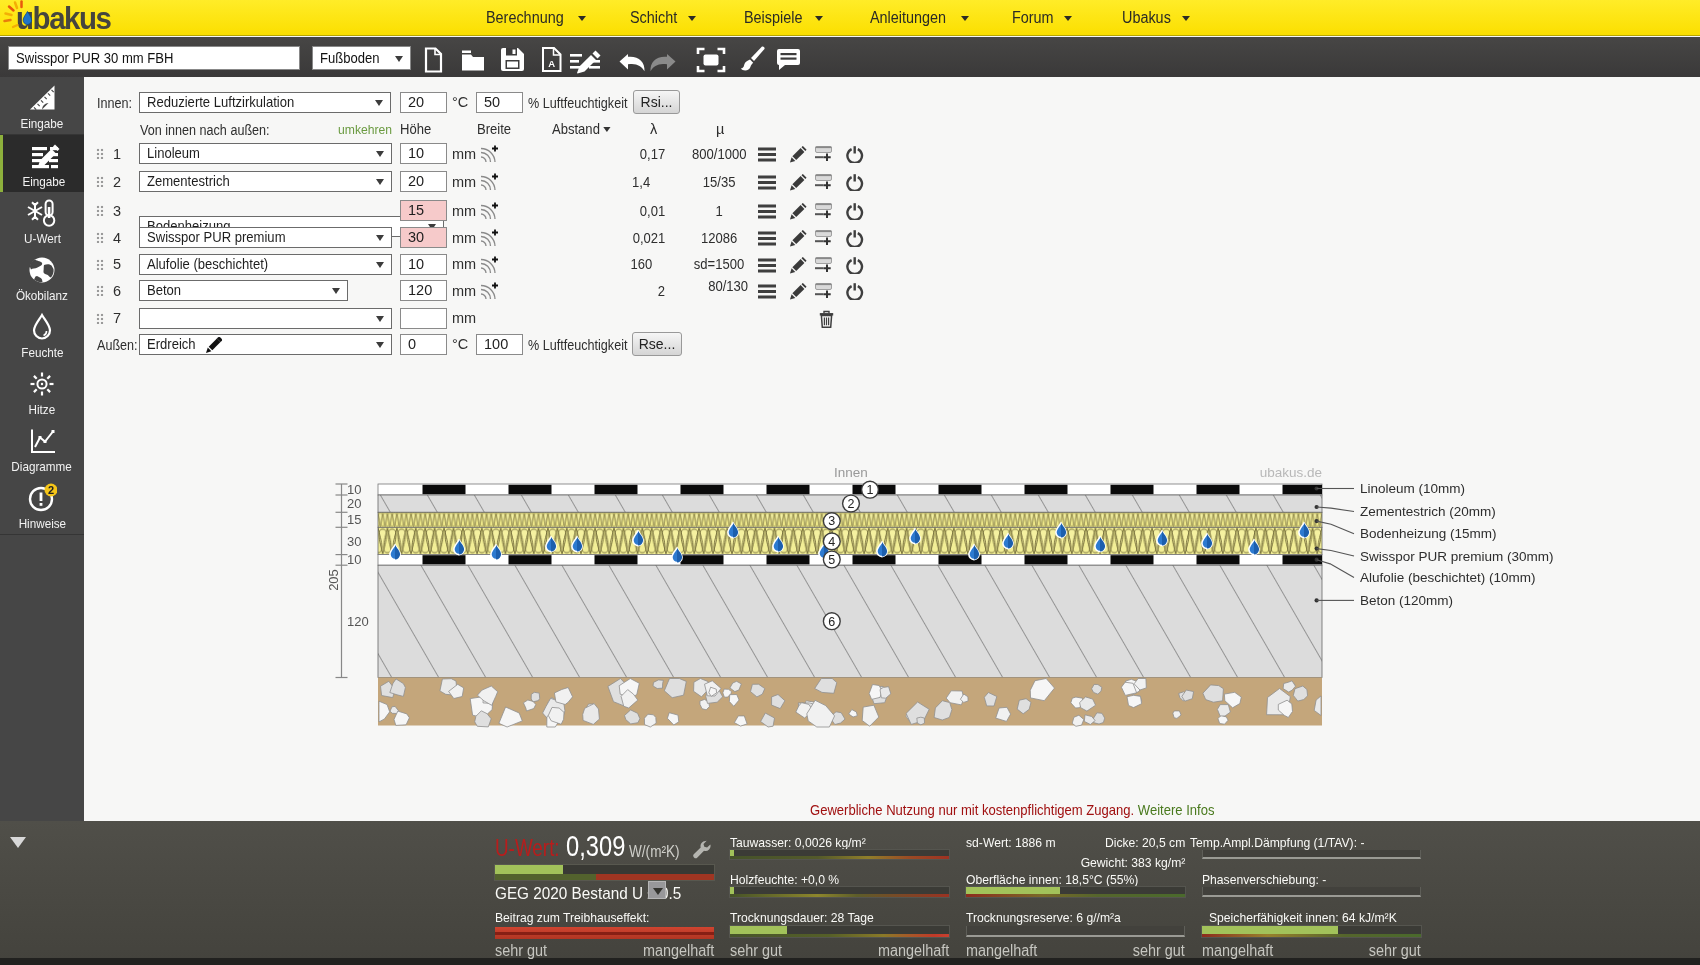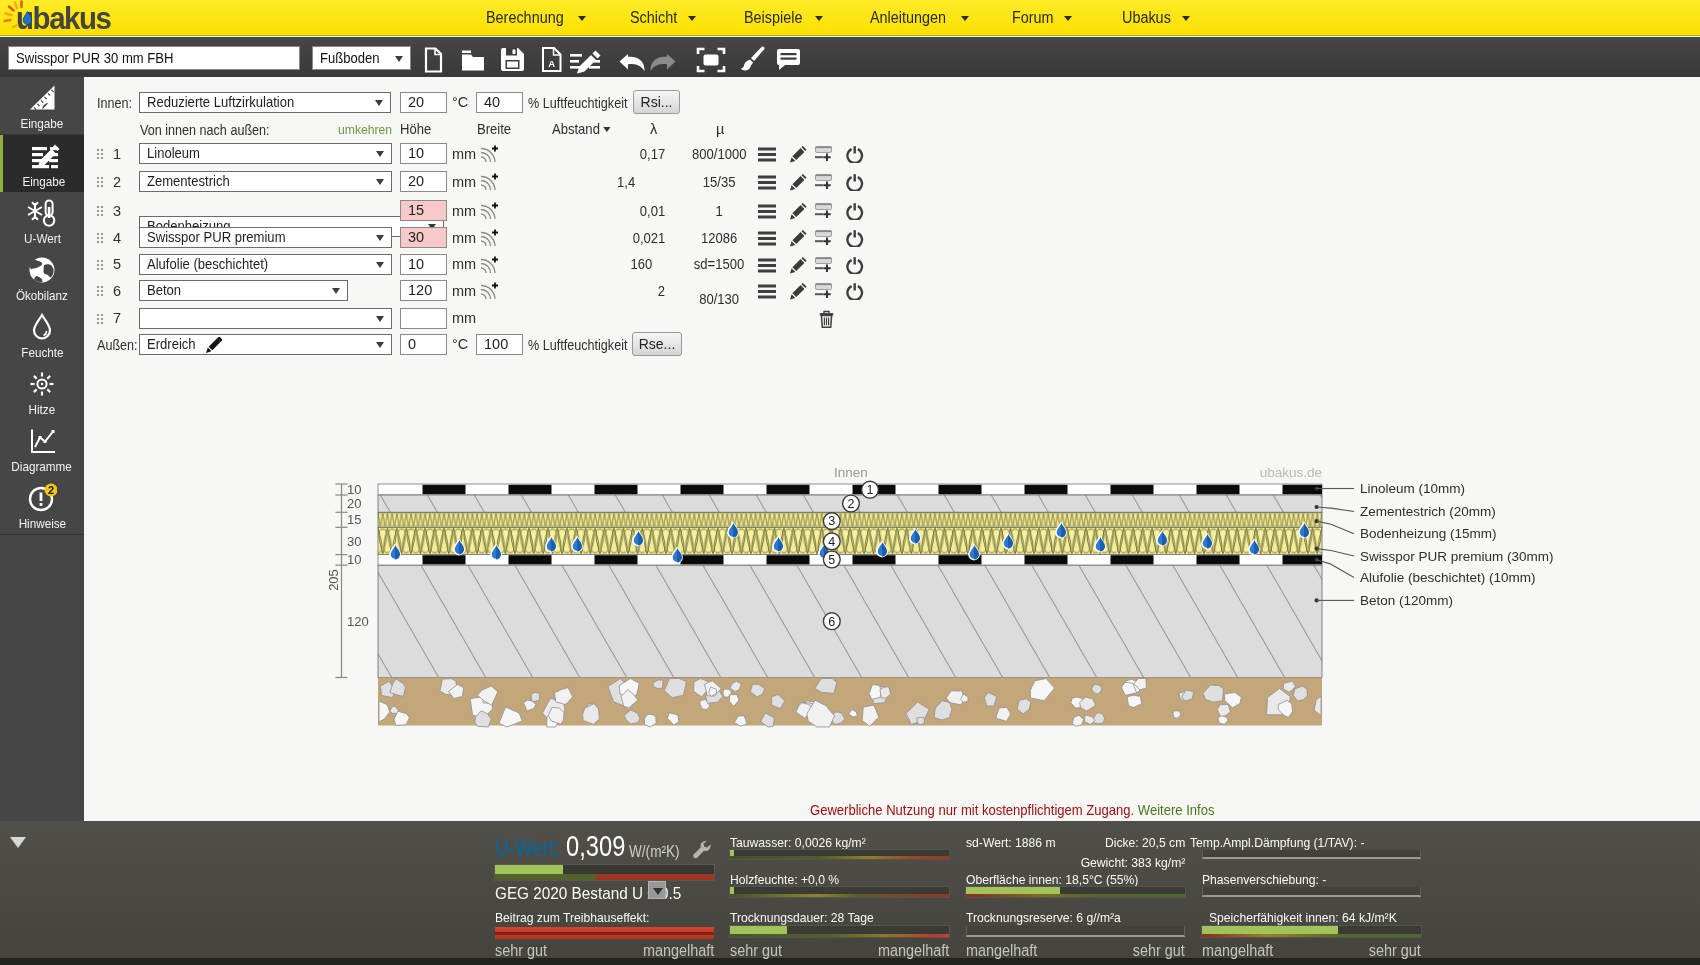--- a/index.html
+++ b/index.html
@@ -202,21 +202,21 @@
       <rect x="12.6" y="20" width="2.8" height="2.8" fill="#fff"></rect>
       <circle cx="24" cy="7" r="6.5" fill="#f5c518"></circle>
       <text x="24" y="11" font-size="11" font-weight="bold" fill="#222" text-anchor="middle" font-family="Liberation Sans, sans-serif">2</text>
     </svg>
 <div class="sblabel"><span class="txc">Hinweise</span></div>
   </div>
 <div class="lbl" style="left:97px;top:95px;font-size:14px"><span class="tx">Innen:</span></div>
 <div class="sel" style="left:139px;top:91.5px;width:252px"><span class="tx">Reduzierte Luftzirkulation</span><span class="arr"></span></div>
 <div class="inp" style="left:400px;top:91.5px;width:47px">20</div>
 <div class="lbl" style="left:452px;top:94px">°C</div>
-<div class="inp" style="left:476px;top:91.5px;width:47px">40</div>
+<div class="inp" style="left:476px;top:91.5px;width:47px">50</div>
 <div class="lbl" style="left:528px;top:95px;font-size:14px"><span class="tx">% Luftfeuchtigkeit</span></div>
 <div class="btn" style="left:633px;top:90px;width:47px;height:24px">Rsi...</div>
 
 <div class="lbl" style="left:140px;top:121.5px;font-size:14px"><span class="tx">Von innen nach außen:</span></div>
 <div class="lbl" style="left:338px;top:122px;color:#6a9a40;font-size:13.5px"><span class="tx">umkehren</span></div>
 <div class="lbl" style="left:400px;top:121px"><span class="tx">Höhe</span></div>
 <div class="lbl" style="left:477px;top:121px"><span class="tx">Breite</span></div>
 <div class="lbl" style="left:552px;top:121px"><span class="tx">Abstand <span style="display:inline-block;border-left:4px solid transparent;border-right:4px solid transparent;border-top:5px solid #333;margin-bottom:2px"></span></span></div>
 <div class="lbl" style="left:650px;top:121px">λ</div>
 <div class="lbl" style="left:716px;top:121px">µ</div>
@@ -267,21 +267,21 @@
 <div class="lbl" style="left:452px;top:173.5px">mm</div>
 
 <svg class="abs" style="left:481px;top:173px" width="18" height="18" viewBox="0 0 18 18">
     <g fill="none" stroke="#8a8a8a" stroke-width="1.3">
       <path d="M5,17 A5,5 0 0 0 0,12"></path>
       <path d="M9.5,17 A9.5,9.5 0 0 0 0,7.5"></path>
       <path d="M14,17 A14,14 0 0 0 0,3.5"></path>
     </g>
     <path d="M11,3.5 h6 M14,0.5 v6" stroke="#111" stroke-width="1.8"></path>
   </svg>
-<div class="lbl" style="left:615px;top:173.5px;width:50px;text-align:left"><span class="txr">1,4</span></div>
+<div class="lbl" style="left:615px;top:173.5px;width:50px;text-align:center"><span class="txr">1,4</span></div>
 <div class="lbl" style="left:689px;top:173.5px;width:61px;text-align:center"><span class="txc">15/35</span></div>
 <svg class="abs" style="left:758px;top:174px" width="108" height="17" viewBox="0 0 108 17">
  <g fill="#3f3f3f">
       <rect x="0" y="1.5" width="18" height="3"></rect>
       <rect x="0" y="7" width="18" height="3"></rect>
       <rect x="0" y="12.5" width="18" height="3"></rect>
     </g>
  <g transform="translate(32,0)" fill="#3a3a3a">
       <path d="M0,16.5 L1.6,11.2 L5.3,14.9 Z"></path>
       <path d="M2.4,10.3 L10.6,2.1 L14.4,5.9 L6.2,14.1 Z"></path>
@@ -424,21 +424,21 @@
 
 <svg class="abs" style="left:481px;top:282px" width="18" height="18" viewBox="0 0 18 18">
     <g fill="none" stroke="#8a8a8a" stroke-width="1.3">
       <path d="M5,17 A5,5 0 0 0 0,12"></path>
       <path d="M9.5,17 A9.5,9.5 0 0 0 0,7.5"></path>
       <path d="M14,17 A14,14 0 0 0 0,3.5"></path>
     </g>
     <path d="M11,3.5 h6 M14,0.5 v6" stroke="#111" stroke-width="1.8"></path>
   </svg>
 <div class="lbl" style="left:615px;top:282.5px;width:50px;text-align:right"><span class="txr">2</span></div>
-<div class="lbl" style="left:689px;top:291px;width:61px;text-align:center"><span class="txc">80/130</span></div>
+<div class="lbl" style="left:689px;top:278px;width:61px;text-align:right"><span class="txc">80/130</span></div>
 <svg class="abs" style="left:758px;top:283px" width="108" height="17" viewBox="0 0 108 17">
  <g fill="#3f3f3f">
       <rect x="0" y="1.5" width="18" height="3"></rect>
       <rect x="0" y="7" width="18" height="3"></rect>
       <rect x="0" y="12.5" width="18" height="3"></rect>
     </g>
  <g transform="translate(32,0)" fill="#3a3a3a">
       <path d="M0,16.5 L1.6,11.2 L5.3,14.9 Z"></path>
       <path d="M2.4,10.3 L10.6,2.1 L14.4,5.9 L6.2,14.1 Z"></path>
       <path d="M11.5,1.2 L12.8,-0.1 L16.6,3.7 L15.3,5 Z"></path>
@@ -709,21 +709,21 @@
 <line x1="1316.6" y1="600.4" x2="1331" y2="600.4" stroke="#555" stroke-width="1.1"></line>
 <line x1="1331" y1="600.4" x2="1354" y2="600.4" stroke="#555" stroke-width="1.1"></line>
 <text x="1360" y="605.1" font-size="13.5" fill="#2e2e2e">Beton (120mm)</text>
 </svg>
 <div class="abs" style="left:810px;top:802px;font-size:14.5px;color:#a01010;white-space:nowrap"><span class="tx">Gewerbliche Nutzung nur mit kostenpflichtigem Zugang. <span style="color:#4a7a1e">Weitere Infos</span></span></div>
 <div class="abs" style="left:0;top:821px;width:1700px;height:139px;background:linear-gradient(#504f49,#44433d)"></div>
 <div class="abs" style="left:0;top:958px;width:1700px;height:7px;background:#21211f"></div>
 
 <div class="abs" style="left:10px;top:837px;width:0;height:0;border-left:8px solid transparent;border-right:8px solid transparent;border-top:11px solid #d8d8d8"></div>
 
-<div class="abs" style="left:495px;top:835px;font-size:23px;color:#0369a1"><span class="tx" style="transform:scaleX(0.82)">U-Wert:</span></div>
+<div class="abs" style="left:495px;top:835px;font-size:23px;color:#b91c1c"><span class="tx" style="transform:scaleX(0.82)">U-Wert:</span></div>
 <div class="abs" style="left:566px;top:829px;font-size:30px;color:#fff"><span class="tx" style="transform:scaleX(0.79)">0,309</span></div>
 <div class="abs" style="left:629px;top:843px;font-size:16px;color:#cfcfca"><span class="tx" style="transform:scaleX(0.85)">W/(m²K)</span></div>
 <svg class="abs" style="left:692px;top:839px" width="20" height="20" viewBox="0 0 20 20">
     <path d="M13.5,2 a5,5 0 0 0 -4.8,6.4 L2,15 a2.4,2.4 0 0 0 3.4,3.4 L12,11.7 a5,5 0 0 0 6.3,-6.3 l-3.2,3.2 -2.8,-0.8 -0.8,-2.8 3.2,-3.2 A5,5 0 0 0 13.5,2 Z" fill="#b5b5b0"></path>
   </svg>
 <div class="abs" style="left:495px;top:864.5px;width:219px;height:15.5px;background:#393934;outline:1px solid #58584f">
   <div class="abs" style="left:0;top:0;width:68px;height:9.5px;background:#a2c25a"></div>
   <div class="abs" style="left:0;top:9.5px;width:101px;height:6px;background:#53622d"></div>
   <div class="abs" style="left:101px;top:9.5px;width:118px;height:6px;background:#a03522"></div>
 </div>

